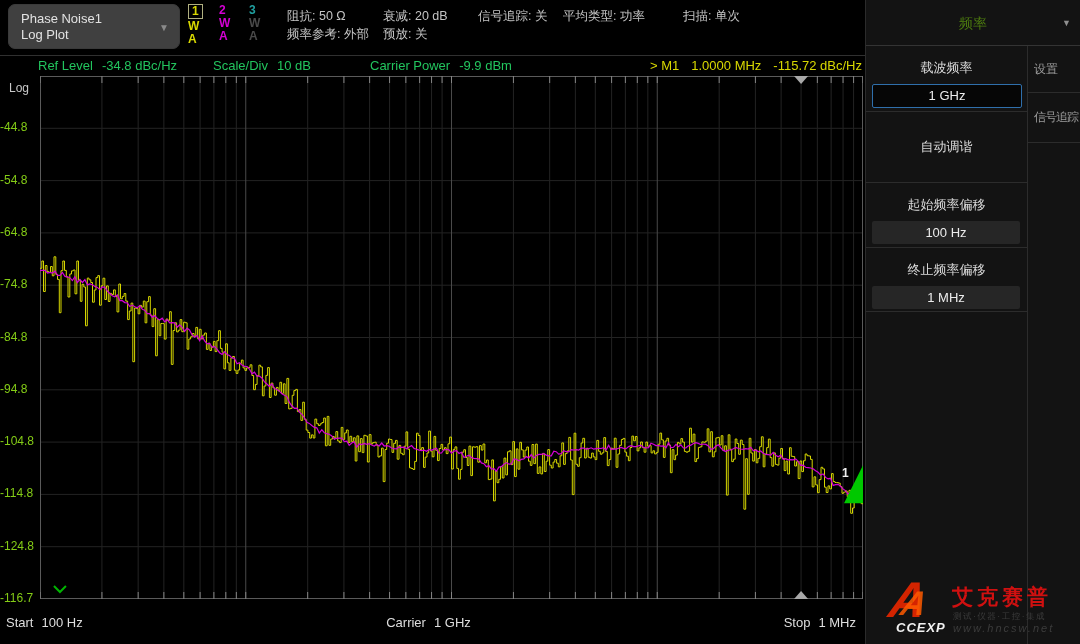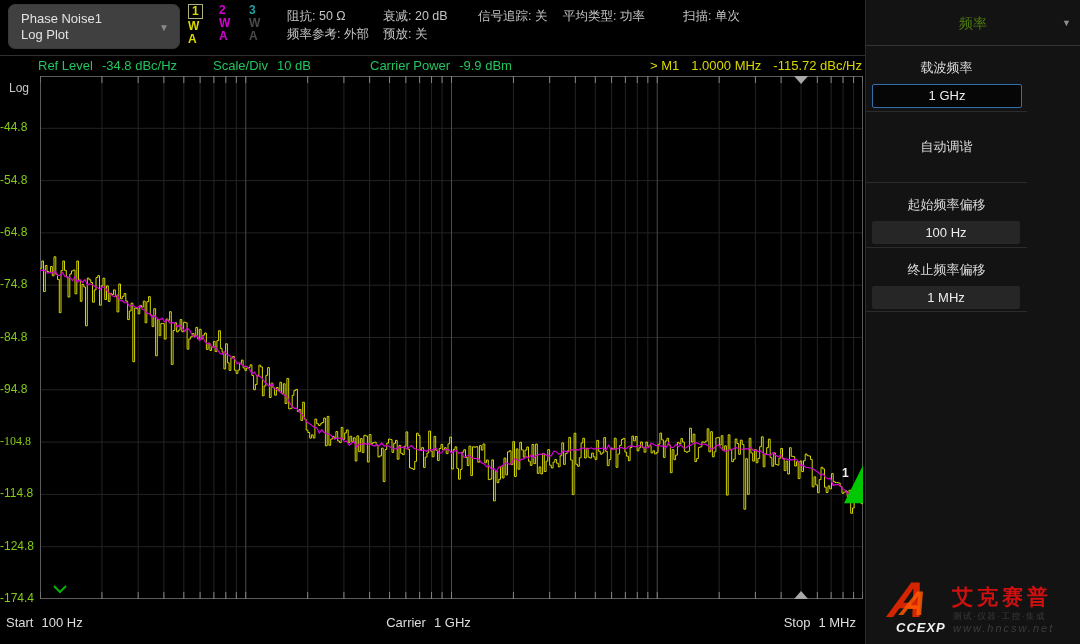--- a/index.html
+++ b/index.html
@@ -133,24 +133,24 @@
     </div>
 
     <div class="logmode">Log</div>
     <div id="ylabels">
         <div class="ylab" style="top: 120.3px;">-44.8</div>
         <div class="ylab" style="top: 172.6px;">-54.8</div>
         <div class="ylab" style="top: 224.9px;">-64.8</div>
         <div class="ylab" style="top: 277.2px;">-74.8</div>
         <div class="ylab" style="top: 329.5px;">-84.8</div>
         <div class="ylab" style="top: 381.8px;">-94.8</div>
-        <div class="ylab" style="top: 434.1px; font-family: Liberation Serif, serif;">-104.8</div>
+        <div class="ylab" style="top: 434.1px;">-104.8</div>
         <div class="ylab" style="top: 486.4px;">-114.8</div>
         <div class="ylab" style="top: 538.7px;">-124.8</div>
-        <div class="ylab" style="top: 591px;">-174.4</div>
+        <div class="ylab" style="top: 591px;">-116.7</div>
       </div>
 
     <svg id="plot" width="823" height="523" viewBox="0 0 823 523">
         <line x1="0" y1="52.300000000000004" x2="823" y2="52.300000000000004" stroke="#232323" stroke-width="1"></line>
         <line x1="0" y1="104.60000000000001" x2="823" y2="104.60000000000001" stroke="#232323" stroke-width="1"></line>
         <line x1="0" y1="156.9" x2="823" y2="156.9" stroke="#232323" stroke-width="1"></line>
         <line x1="0" y1="209.20000000000002" x2="823" y2="209.20000000000002" stroke="#232323" stroke-width="1"></line>
         <line x1="0" y1="261.5" x2="823" y2="261.5" stroke="#232323" stroke-width="1"></line>
         <line x1="0" y1="313.8" x2="823" y2="313.8" stroke="#232323" stroke-width="1"></line>
         <line x1="0" y1="366.09999999999997" x2="823" y2="366.09999999999997" stroke="#232323" stroke-width="1"></line>
@@ -302,20 +302,24 @@
       </div>
       <div class="sp-sec sec3">
         <div class="sp-label">起始频率偏移</div>
         <div class="sp-value">100 Hz</div>
       </div>
       <div class="sp-sec sec4">
         <div class="sp-label">终止频率偏移</div>
         <div class="sp-value">1 MHz</div>
       </div>
     </div>
+    <div class="sp-tabs">
+      <div class="sp-tab tab-a">设置</div>
+      <div class="sp-tab tab-b">信号追踪</div>
+    </div>
   </div>
 
   <div id="logo">
     <div class="logo-a">A</div>
     <div class="logo-a2">A</div>
     <div class="logo-ccexp">CCEXP</div>
     <div class="logo-cn">艾克赛普</div>
     <div class="logo-tag">测试·仪器·工控·集成</div>
     <div class="logo-site">www.hncsw.net</div>
   </div>

